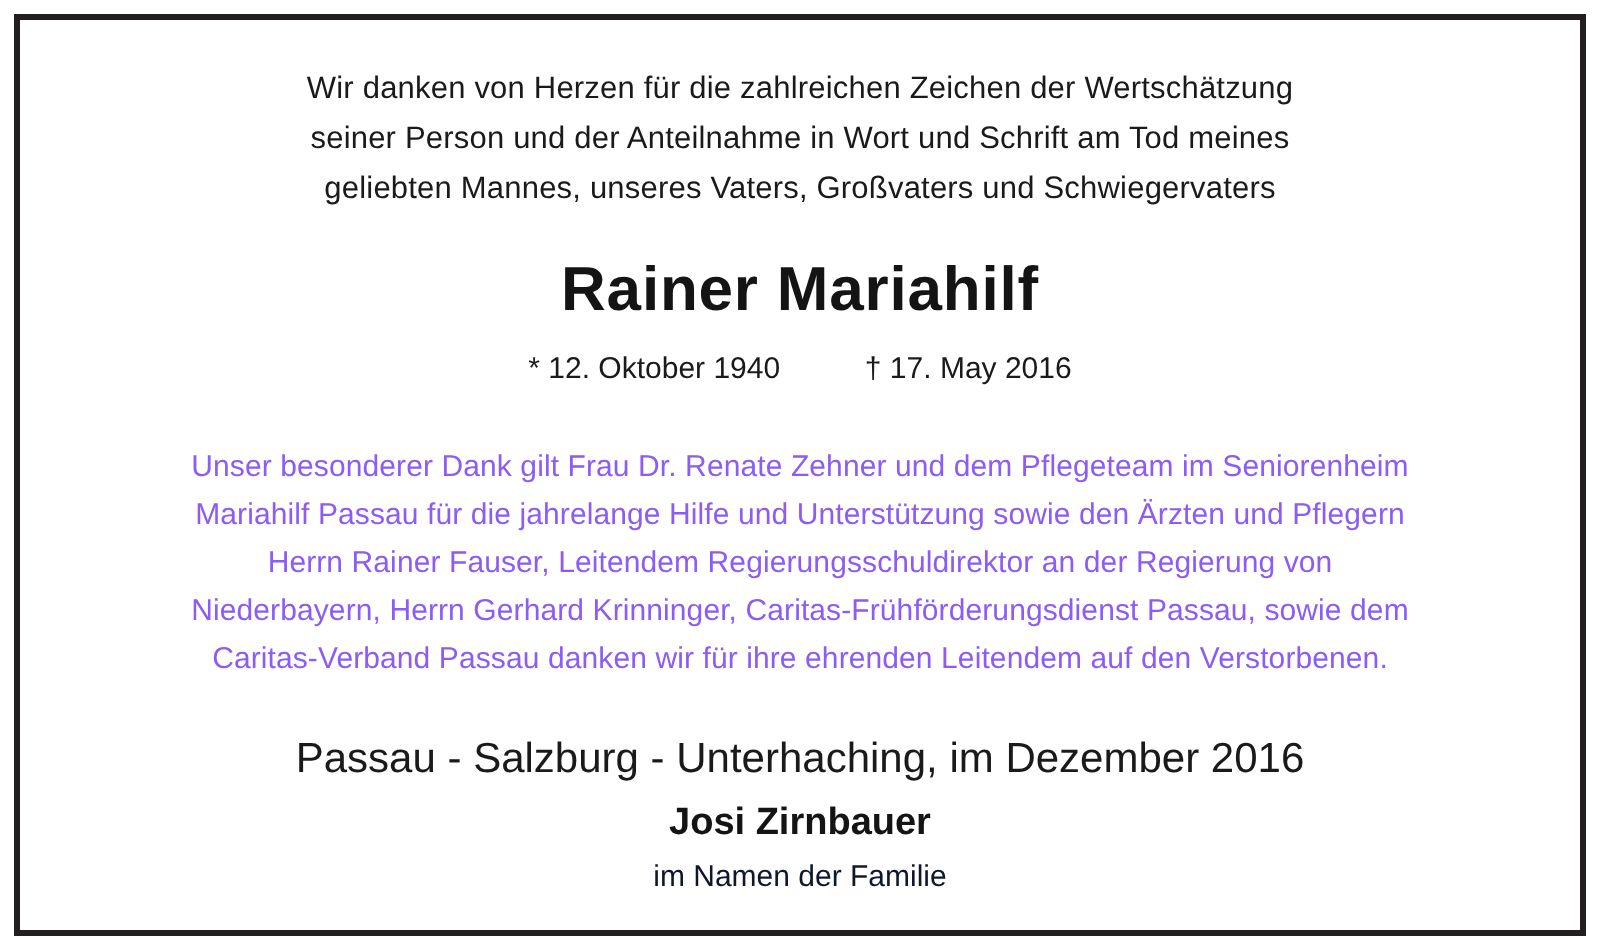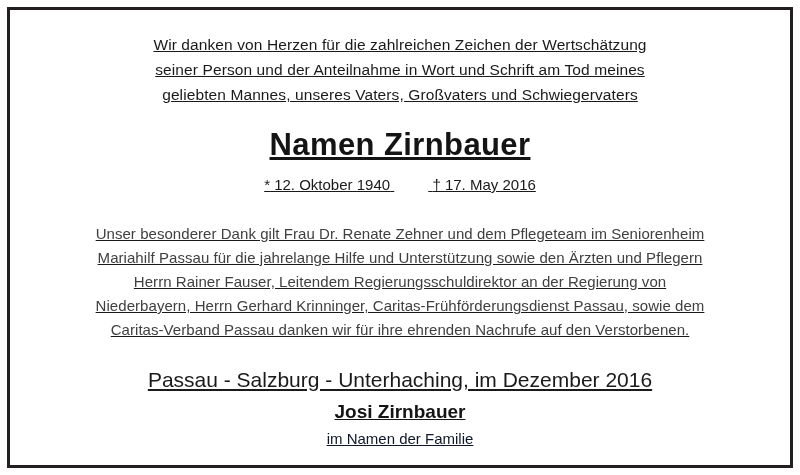--- a/index.html
+++ b/index.html
@@ -29,21 +29,20 @@
     background: #ffffff;
     display: flex;
     flex-direction: column;
     align-items: center;
     justify-content: flex-start;
     padding: 22px 40px 18px 40px;
   }
   .block {
     width: 100%;
     text-align: center;
-    text-decoration: underline;
   }
   .intro-line {
     font-size: 15.5px;
     line-height: 25px;
     letter-spacing: 0.1px;
     color: #1a1a1a;
     white-space: nowrap;
   }
   .name {
     font-size: 31px;
@@ -63,21 +62,21 @@
     display: inline-block;
     width: 34px;
   }
   .body-block {
     margin-top: 26px;
   }
   .body-line {
     font-size: 15px;
     line-height: 24px;
     letter-spacing: 0.05px;
-    color: #404040;
+    color: #8b5cf6;
     white-space: nowrap;
   }
   .place-line {
     margin-top: 26px;
     font-size: 21px;
     line-height: 24px;
     color: #1a1a1a;
   }
   .signer {
     margin-top: 8px;
@@ -98,34 +97,34 @@
 
 <div class="notice-outer">
   <div class="notice-border">
 
     <div class="block">
       <div class="intro-line">Wir danken von Herzen für die zahlreichen Zeichen der Wertschätzung</div>
       <div class="intro-line">seiner Person und der Anteilnahme in Wort und Schrift am Tod meines</div>
       <div class="intro-line">geliebten Mannes, unseres Vaters, Großvaters und Schwiegervaters</div>
     </div>
 
-    <div class="block name">Namen Zirnbauer</div>
+    <div class="block name">Rainer Mariahilf</div>
 
     <div class="block dates">
       <span>* 12. Oktober 1940</span>
       <span class="sep"></span>
       <span>† 17. May 2016</span>
     </div>
 
     <div class="block body-block">
       <div class="body-line">Unser besonderer Dank gilt Frau Dr. Renate Zehner und dem Pflegeteam im Seniorenheim</div>
       <div class="body-line">Mariahilf Passau für die jahrelange Hilfe und Unterstützung sowie den Ärzten und Pflegern</div>
       <div class="body-line">Herrn Rainer Fauser, Leitendem Regierungsschuldirektor an der Regierung von</div>
       <div class="body-line">Niederbayern, Herrn Gerhard Krinninger, Caritas-Frühförderungsdienst Passau, sowie dem</div>
-      <div class="body-line">Caritas-Verband Passau danken wir für ihre ehrenden Nachrufe auf den Verstorbenen.</div>
+      <div class="body-line">Caritas-Verband Passau danken wir für ihre ehrenden Leitendem auf den Verstorbenen.</div>
     </div>
 
     <div class="block place-line">Passau - Salzburg - Unterhaching, im Dezember 2016</div>
     <div class="block signer">Josi Zirnbauer</div>
     <div class="block signer-sub">im Namen der Familie</div>
 
   </div>
 </div>
 
 </body></html>

